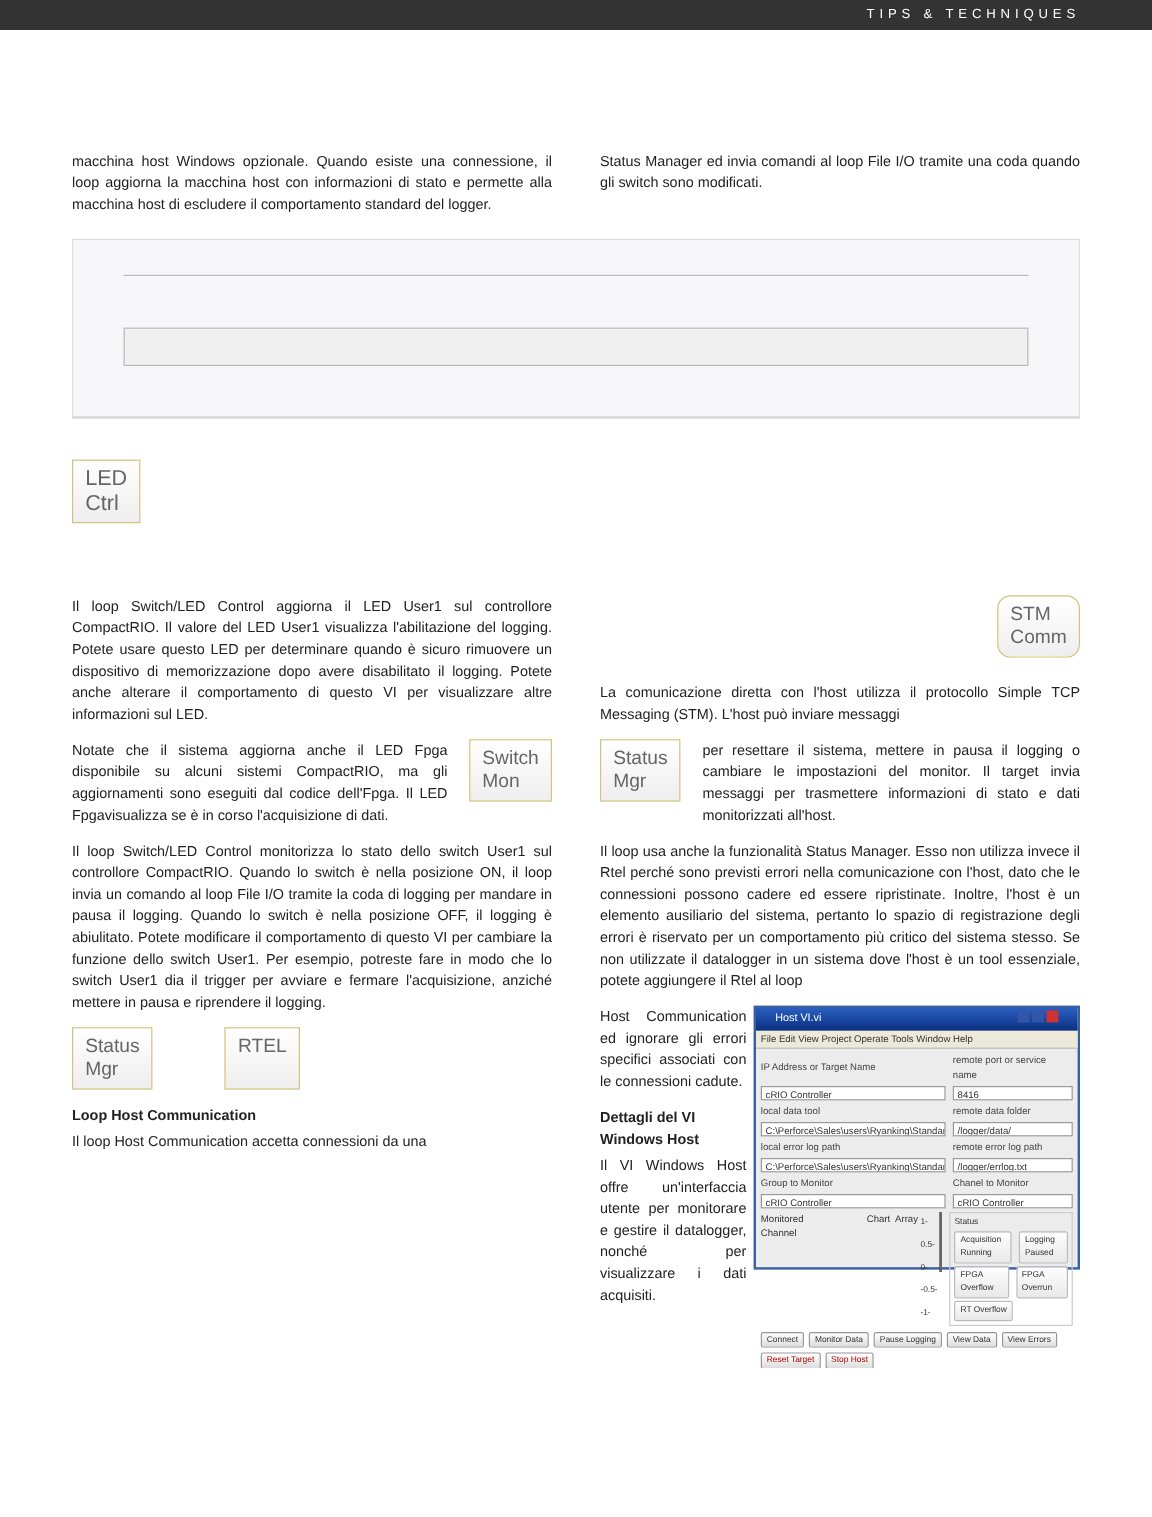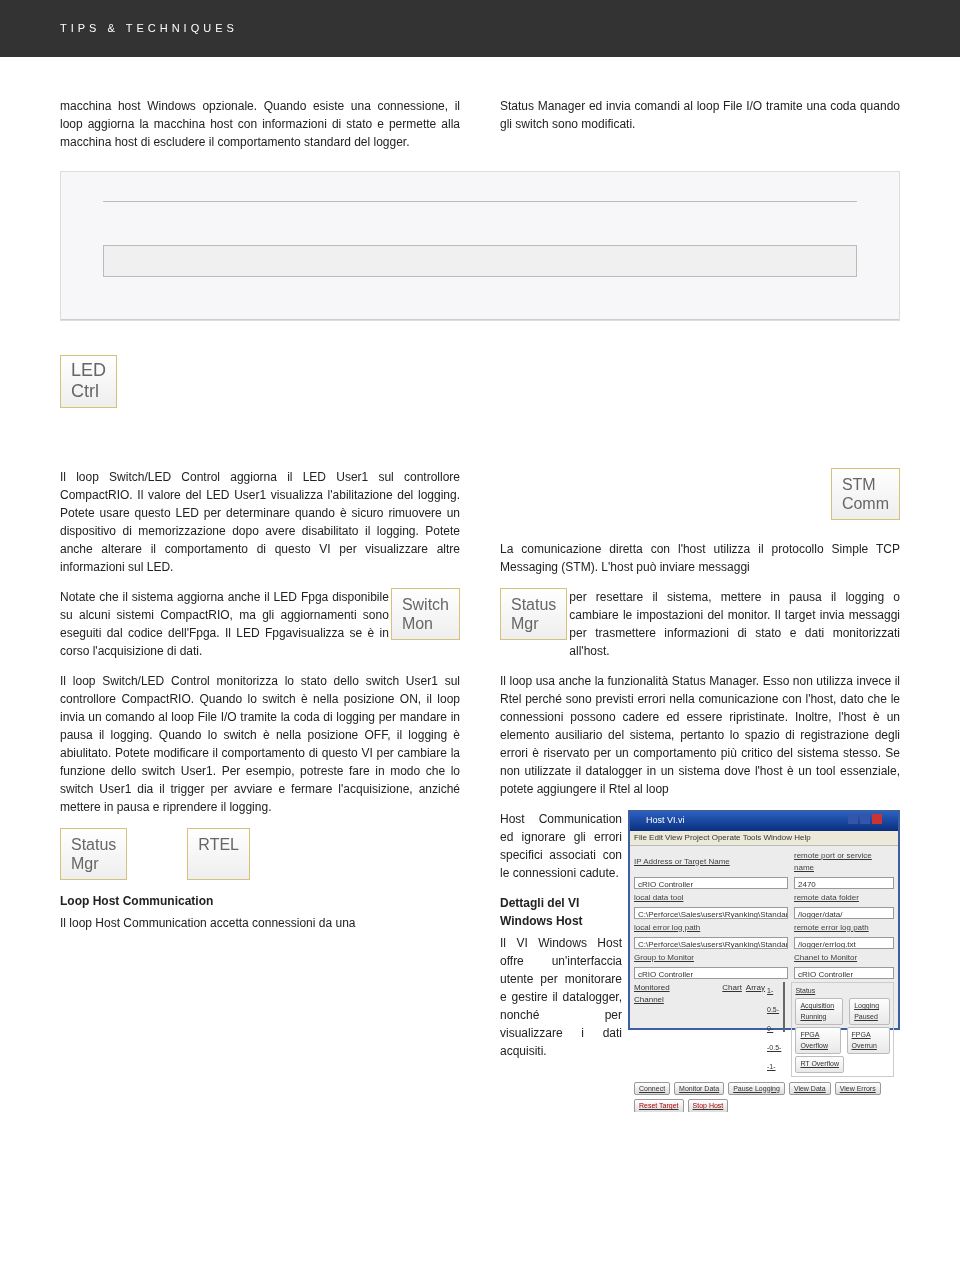--- a/index.html
+++ b/index.html
@@ -1,36 +1,36 @@
 <!DOCTYPE html>
 <html><head>
 <meta charset="utf-8">
 <style>
 * { box-sizing: border-box; margin: 0; padding: 0; }
 body { font-family: Arial, Helvetica, sans-serif; font-size: 12px; line-height: 1.5; color: #222; background: #fff; width: 960px; margin: 0 auto; }
 .page { padding: 0 60px 40px 60px; }
-.header { background: #333; color: #fff; text-align: left; letter-spacing: 4px; padding: 20px 60px; font-size: 11px; margin: 0 -60px 40px -60px; }
+.header { background: #333; color: #fff; text-align: right; letter-spacing: 4px; padding: 4px 60px; font-size: 11px; margin: 0 -60px 100px -60px; }
 .columns { display: flex; gap: 40px; }
 .col { width: 50%; }
 p { text-align: justify; margin-bottom: 12px; }
 .section-title { font-weight: bold; margin-top: 8px; margin-bottom: 4px; }
 .diagram-wide { width: 100%; height: 150px; background: #f7f7fa; border: 1px solid #ddd; margin: 8px 0 30px 0; display: flex; flex-direction: column; }
 .diagram-lines { flex: 1; position: relative; border-bottom: 1px solid #ccc; }
 .diagram-lines::before { content: ""; position: absolute; top: 20%; left: 5%; right: 5%; height: 1px; background: #bbb; }
 .diagram-lines::after { content: ""; position: absolute; top: 50%; left: 5%; right: 5%; height: 30px; border: 1px solid #bbb; background: #f0f0f0; }
 .led-ctrl-tag { display: inline-block; background: linear-gradient(#fff,#eee); border: 1px solid #d4c27a; padding: 4px 10px; color: #666; font-size: 18px; line-height: 1.2; margin-top: 4px; }
 .inline-tag { display: inline-block; background: linear-gradient(#fff,#eee); border: 1px solid #d4c27a; padding: 6px 10px; color: #666; font-size: 16px; line-height: 1.2; vertical-align: top; }
 .tag-row { margin: 12px 0; display: flex; gap: 60px; }
-.split-with-tags { display: flex; align-items: flex-start; gap: 2px; }
+.split-with-tags { display: flex; align-items: flex-start; gap: 18px; }
 .split-with-tags .text { flex: 1; text-align: justify; }
 .split-with-tags .tags { display: flex; gap: 30px; }
 .window-thumb { border: 2px solid #3a5fa3; background: #ececec; width: 100%; height: 220px; font-size: 8px; color: #333; }
 .window-titlebar { background: linear-gradient(#2a5fbf,#0a2f7f); color: #fff; padding: 2px 16px; font-size: 9px; display: flex; justify-content: space-between; }
 .window-menu { background: #ece9d8; padding: 1px 4px; font-size: 8px; border-bottom: 1px solid #bbb; }
-.window-body { padding: 4px; display: flex; flex-direction: column; gap: 3px; text-decoration: underline; }
+.window-body { padding: 4px; display: flex; flex-direction: column; gap: 3px; }
 .field-row { display: flex; gap: 6px; align-items: center; }
 .field-row .label { flex: 1; font-size: 8px; color: #444; }
 .field-row .label-right { width: 100px; font-size: 8px; color: #444; }
 .field { background: #fff; border: 1px solid #999; padding: 1px 3px; font-size: 8px; height: 12px; overflow: hidden; }
 .field.wide { flex: 2; }
 .field.small { width: 100px; }
 .chart-area { background: #000; height: 50px; flex: 1; position: relative; border: 1px solid #666; }
 .chart-area::before { content: ""; position: absolute; inset: 0; background: repeating-linear-gradient(to bottom, transparent 0, transparent 15px, #333 15px, #333 16px); }
 .chart-labels { display: flex; flex-direction: column; justify-content: space-around; font-size: 7px; color: #333; padding-right: 2px; }
 .window-buttons { display: flex; gap: 4px; flex-wrap: wrap; padding: 2px 0; }
@@ -88,21 +88,21 @@
         <div class="inline-tag">RTEL</div>
       </div>
 
 
       <div class="section-title">Loop Host Communication</div>
       <p>Il loop Host Communication accetta connessioni da una</p>
     </div>
 
     <div class="col">
       <div class="stm-wrap">
-        <div class="inline-tag" style="white-space: pre-line; text-align:left;">STM
+        <div class="inline-tag" style="white-space: pre-line; text-align:left;border-radius:11px;">STM
 Comm</div>
       </div>
 
       <p>La comunicazione diretta con l'host utilizza il protocollo Simple TCP Messaging (STM). L'host può inviare messaggi</p>
       <div class="split-with-tags">
         <div class="tags">
           <div class="inline-tag" style="white-space: pre-line;">Status
 Mgr</div>
         </div>
         <div class="text">per resettare il sistema, mettere in pausa il logging o cambiare le impostazioni del monitor. Il target invia messaggi per trasmettere informazioni di stato e dati monitorizzati all'host.</div>
@@ -124,21 +124,21 @@
               <span class="icon-btns"><span></span><span></span><span></span></span>
             </div>
             <div class="window-menu">File  Edit  View  Project  Operate  Tools  Window  Help</div>
             <div class="window-body">
               <div class="field-row">
                 <div class="label">IP Address or Target Name</div>
                 <div class="label-right">remote port or service name</div>
               </div>
               <div class="field-row">
                 <div class="field wide">cRIO Controller</div>
-                <div class="field small">2470</div>
+                <div class="field small">8416</div>
               </div>
               <div class="field-row">
                 <div class="label">local data tool</div>
                 <div class="label-right">remote data folder</div>
               </div>
               <div class="field-row">
                 <div class="field wide">C:\Perforce\Sales\users\Ryanking\Standard cRIO\Data Files\data.tdms</div>
                 <div class="field small">/logger/data/</div>
               </div>
               <div class="field-row">

